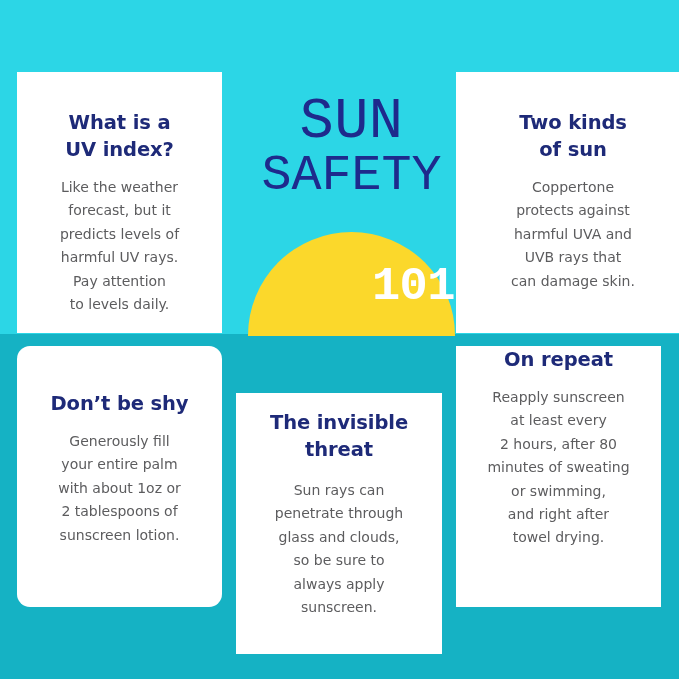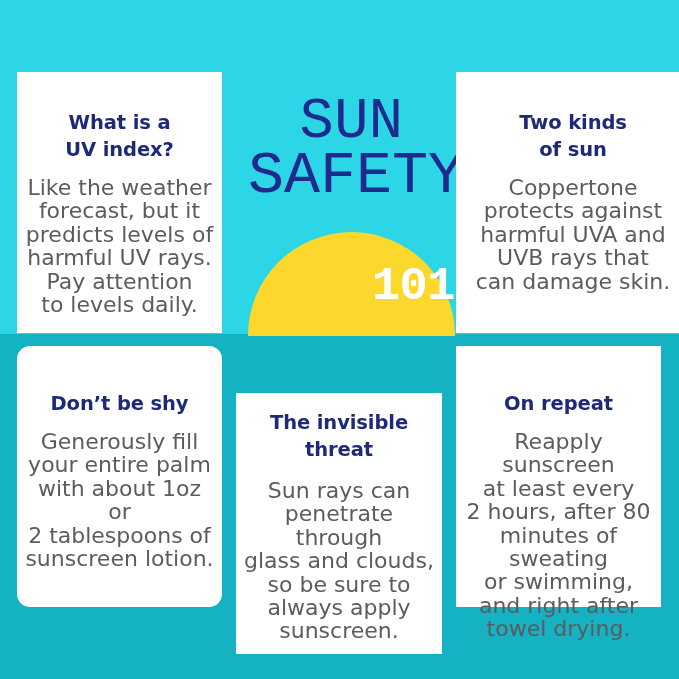--- a/index.html
+++ b/index.html
@@ -39,34 +39,34 @@
     color:#1E2A78;
     font-size:19.5px;
     line-height:27px;
     font-weight:700;
     letter-spacing:-0.1px;
     margin:0;
     padding:0 6px;
   }
   .card-body{
     color:#5C5C5E;
-    font-size:22px;
+    font-size:14px;
     line-height:23.4px;
     font-weight:400;
     margin:0;
     padding:0 8px;
   }
 
   
   #card-uv-index     {left:17px;  top:72px;  width:205px; height:261px; padding-top:37px;}
   #card-two-kinds    {left:456px; top:72px;  width:234px; height:261px; padding-top:37px;}
   
   #card-dont-be-shy  {left:17px;  top:346px; width:205px; height:261px; padding-top:44px;border-radius:13px;}
   #card-invisible    {left:236px; top:346px; width:206px; height:261px; padding-top:16px;margin-top:47px;}
-  #card-on-repeat    {left:456px; top:346px; width:205px; height:261px; padding-top:44px;}
+  #card-on-repeat    {left:456px; top:346px; width:205px; height:261px; }
 
   #card-uv-index .card-body,
   #card-two-kinds .card-body,
   #card-dont-be-shy .card-body,
   #card-on-repeat .card-body{margin-top:13px;}
   #card-invisible .card-body{margin-top:16px;}
 
   
   #logo{
     position:absolute;
@@ -74,21 +74,21 @@
   }
   .logo-word{
     position:absolute;
     left:0;width:207px;
     text-align:center;
     color:#1E2A8C;
     font-weight:400;
     letter-spacing:0.5px;
   }
   #logo-sun{top:21px;font-size:57px;line-height:58px;}
-  #logo-safety{top:78px;font-size:60px;line-height:52px;letter-spacing:0px;}
+  #logo-safety{top:78px;font-size:50px;line-height:52px;letter-spacing:0px;}
   #sun-semicircle{
     position:absolute;
     left:0;top:160px;
     width:207px;height:103.5px;
     background:#FBD82B;
     border-top-left-radius:103.5px 103.5px;
     border-top-right-radius:103.5px 103.5px;
     border-bottom-left-radius:0;
     border-bottom-right-radius:0;
   }

